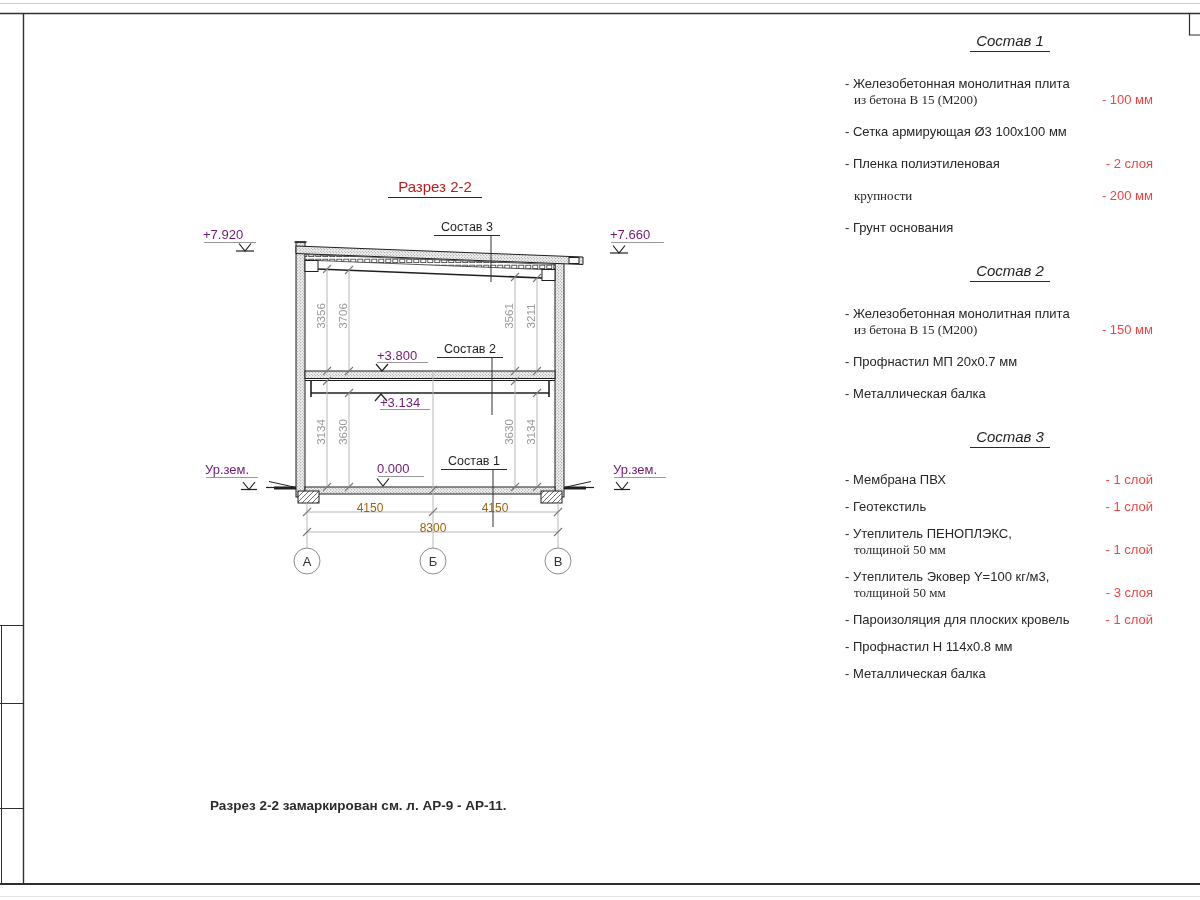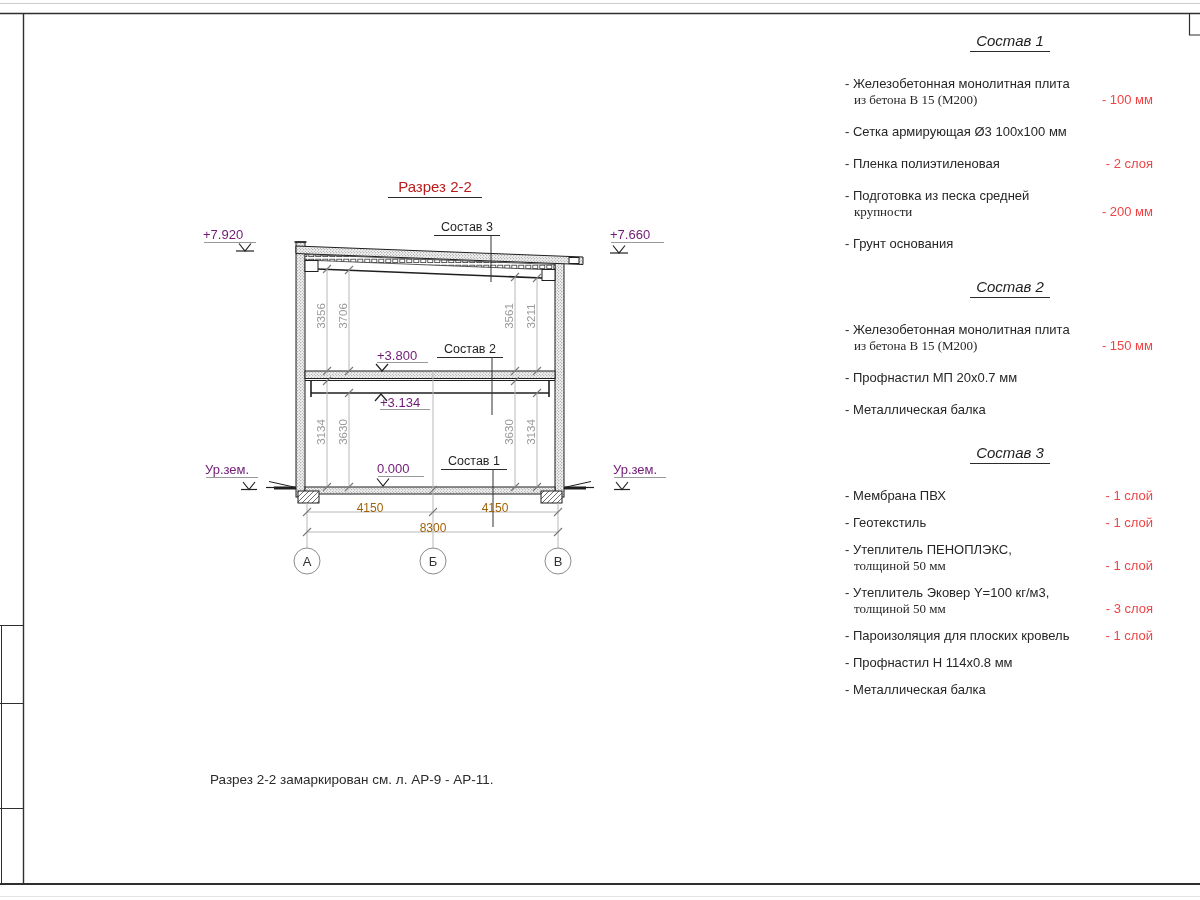--- a/index.html
+++ b/index.html
@@ -219,21 +219,20 @@
         <div class="ival">- 100 мм</div>
       </div>
       <div class="item">
         <div>- Сетка армирующая Ø3 100x100 мм</div>
       </div>
       <div class="item">
         <div>- Пленка полиэтиленовая</div>
         <div class="ival">-  2 слоя</div>
       </div>
       <div class="item">
-        <div>- Подготовка из песка средней</div>
         <div class="l2">крупности</div>
         <div class="ival">- 200 мм</div>
       </div>
       <div class="item">
         <div>- Грунт основания</div>
       </div>
     </div>
 
     <div class="section">
       <div class="chead"><span>Состав 2</span></div>
@@ -277,15 +276,15 @@
       <div class="item">
         <div>- Профнастил Н 114x0.8 мм</div>
       </div>
       <div class="item">
         <div>- Металлическая балка</div>
       </div>
     </div>
 
   </div>
 
-  <div class="abs note" style="left:210px;top:772px;">Разрез 2-2 замаркирован см. л. АР-9 - АР-11.</div>
+  <div class="abs note" style="left:210px;top:798px;font-weight:bold;">Разрез 2-2 замаркирован см. л. АР-9 - АР-11.</div>
 
 </div>
 
 </body></html>

